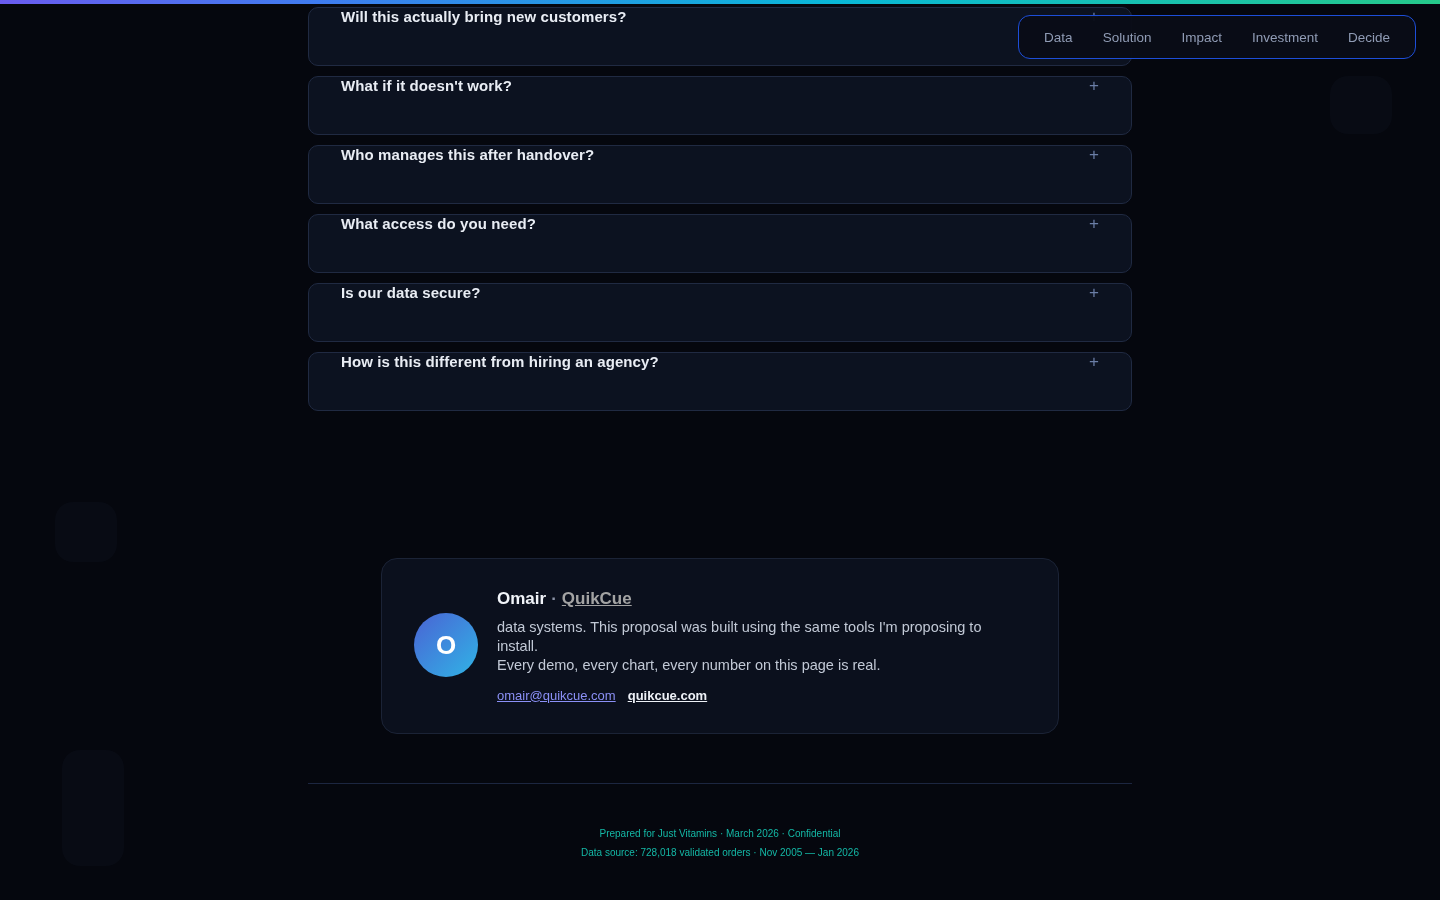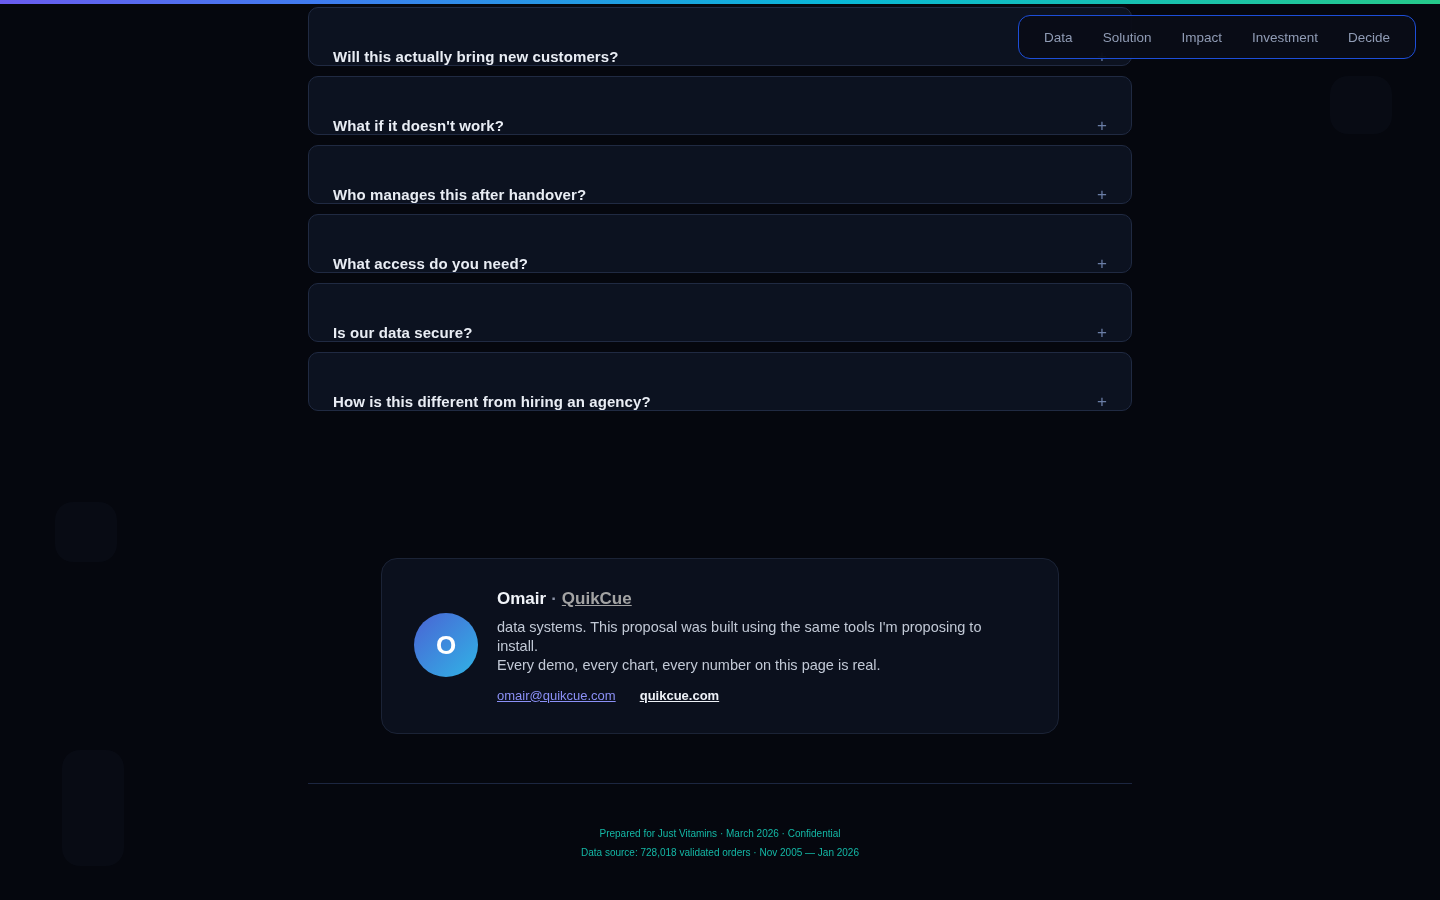--- a/index.html
+++ b/index.html
@@ -39,23 +39,23 @@
   }
 
   
   .faq-card {
     height: 59px;
     margin-bottom: 10px;
     background: #0c1220;
     border: 1px solid #202a42;
     border-radius: 10px;
     display: flex;
-    align-items: flex-end;
+    align-items: flex-start;
     justify-content: space-between;
-    padding: 0 24px;
+    padding: 0 32px;
     cursor: pointer;
   }
   .faq-q {
     color: #e9edf4;
     font-size: 15px;
     font-weight: 700;
     letter-spacing: 0.1px;
   }
   .faq-toggle {
     color: #6b7ea6;
@@ -124,21 +124,21 @@
     cursor: pointer;
   }
   .author-bio {
     color: #c2c9d6;
     font-size: 14.5px;
     line-height: 19.2px;
   }
   .author-links {
     margin-top: 12px;
     display: flex;
-    gap: 24px;
+    gap: 12px;
     align-items: baseline;
   }
   .email-link {
     color: #8b90f6;
     font-size: 13px;
     text-decoration: underline;
     cursor: pointer;
   }
   .site-link {
     color: #eef1f7;

